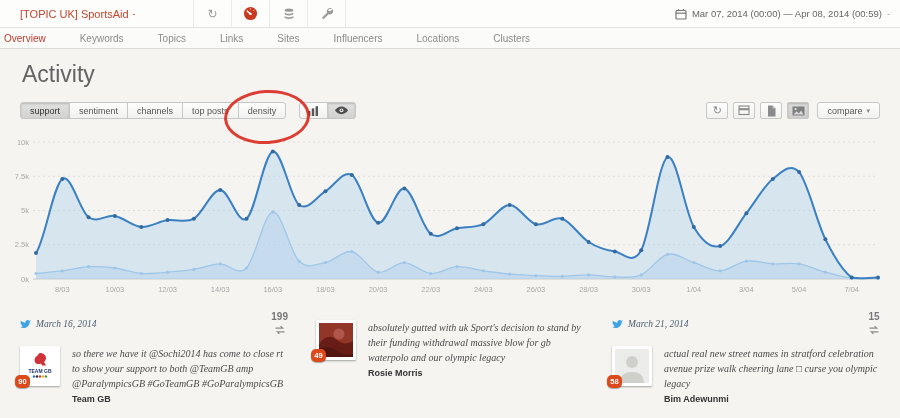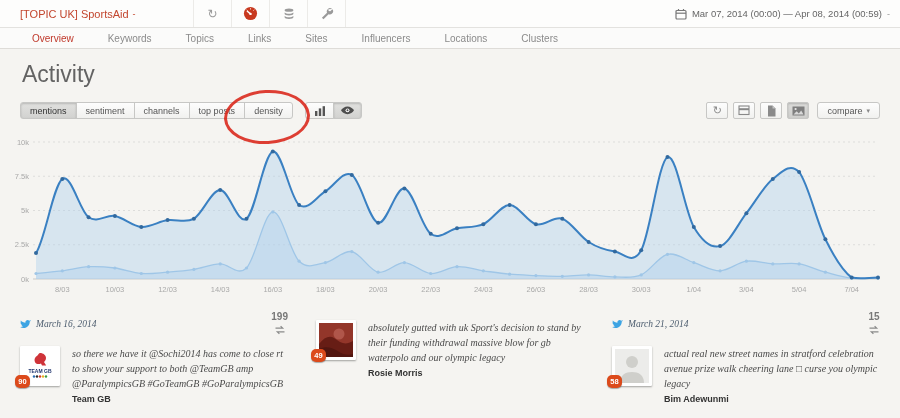--- a/index.html
+++ b/index.html
@@ -13,21 +13,21 @@
   .mode-icons{position:absolute;left:193px;top:0;bottom:0;display:flex;}
   .mode-cell{width:37px;display:flex;align-items:center;justify-content:center;
              border-left:1px solid #ecebe8;cursor:pointer;}
   .mode-cell:last-child{border-right:1px solid #ecebe8;}
   .glyph-refresh{font-size:12px;color:#9a9a9a;line-height:1;}
   .daterange{margin-left:auto;display:flex;align-items:center;gap:5px;padding-right:10px;
              font-size:9.5px;color:#666;cursor:pointer;}
   .daterange .caret{color:#999;font-size:9px;}
   
   .tabs{position:absolute;top:28px;left:0;right:0;height:20px;background:#fbfbfa;
-        border-bottom:1px solid #dedcd8;display:flex;align-items:center;padding-left:32px;gap:34px;}
+        border-bottom:1px solid #dedcd8;display:flex;align-items:center;padding-left:4px;gap:34px;}
   .tab{font-size:10px;color:#8b8b8b;cursor:pointer;}
   .tab.active{color:#c0392b;}
   
   .main{position:absolute;top:49px;left:0;right:0;bottom:0;}
   .page-title{position:absolute;left:22px;top:12px;margin:0;font-size:23px;font-weight:400;color:#636363;}
   
   .toolbar{position:absolute;left:20px;right:20px;top:53px;height:18px;}
   .btn{height:17px;box-sizing:border-box;font-size:9px;color:#555;background:linear-gradient(#fdfdfd,#f1f1ef);
        border:1px solid #c7c7c5;padding:0 9px;display:inline-flex;align-items:center;justify-content:center;
        cursor:pointer;font-family:"Liberation Sans",sans-serif;}
@@ -128,21 +128,21 @@
       <span class="tab">Influencers</span>
       <span class="tab">Locations</span>
       <span class="tab">Clusters</span>
     </nav>
 
   <main class="main">
     <h1 class="page-title">Activity</h1>
 
     <div class="toolbar">
       <div class="btn-group" id="view-buttons">
-          <button class="btn active">mentions</button>
+          <button class="btn active">support</button>
           <button class="btn">sentiment</button>
           <button class="btn">channels</button>
           <button class="btn">top posts</button>
           <button class="btn">density</button>
         </div>
 
       <div class="btn-group left-icons">
         <button class="btn icon-btn">
           <svg width="12" height="12" viewBox="0 0 12 12">
             <g fill="#555">

